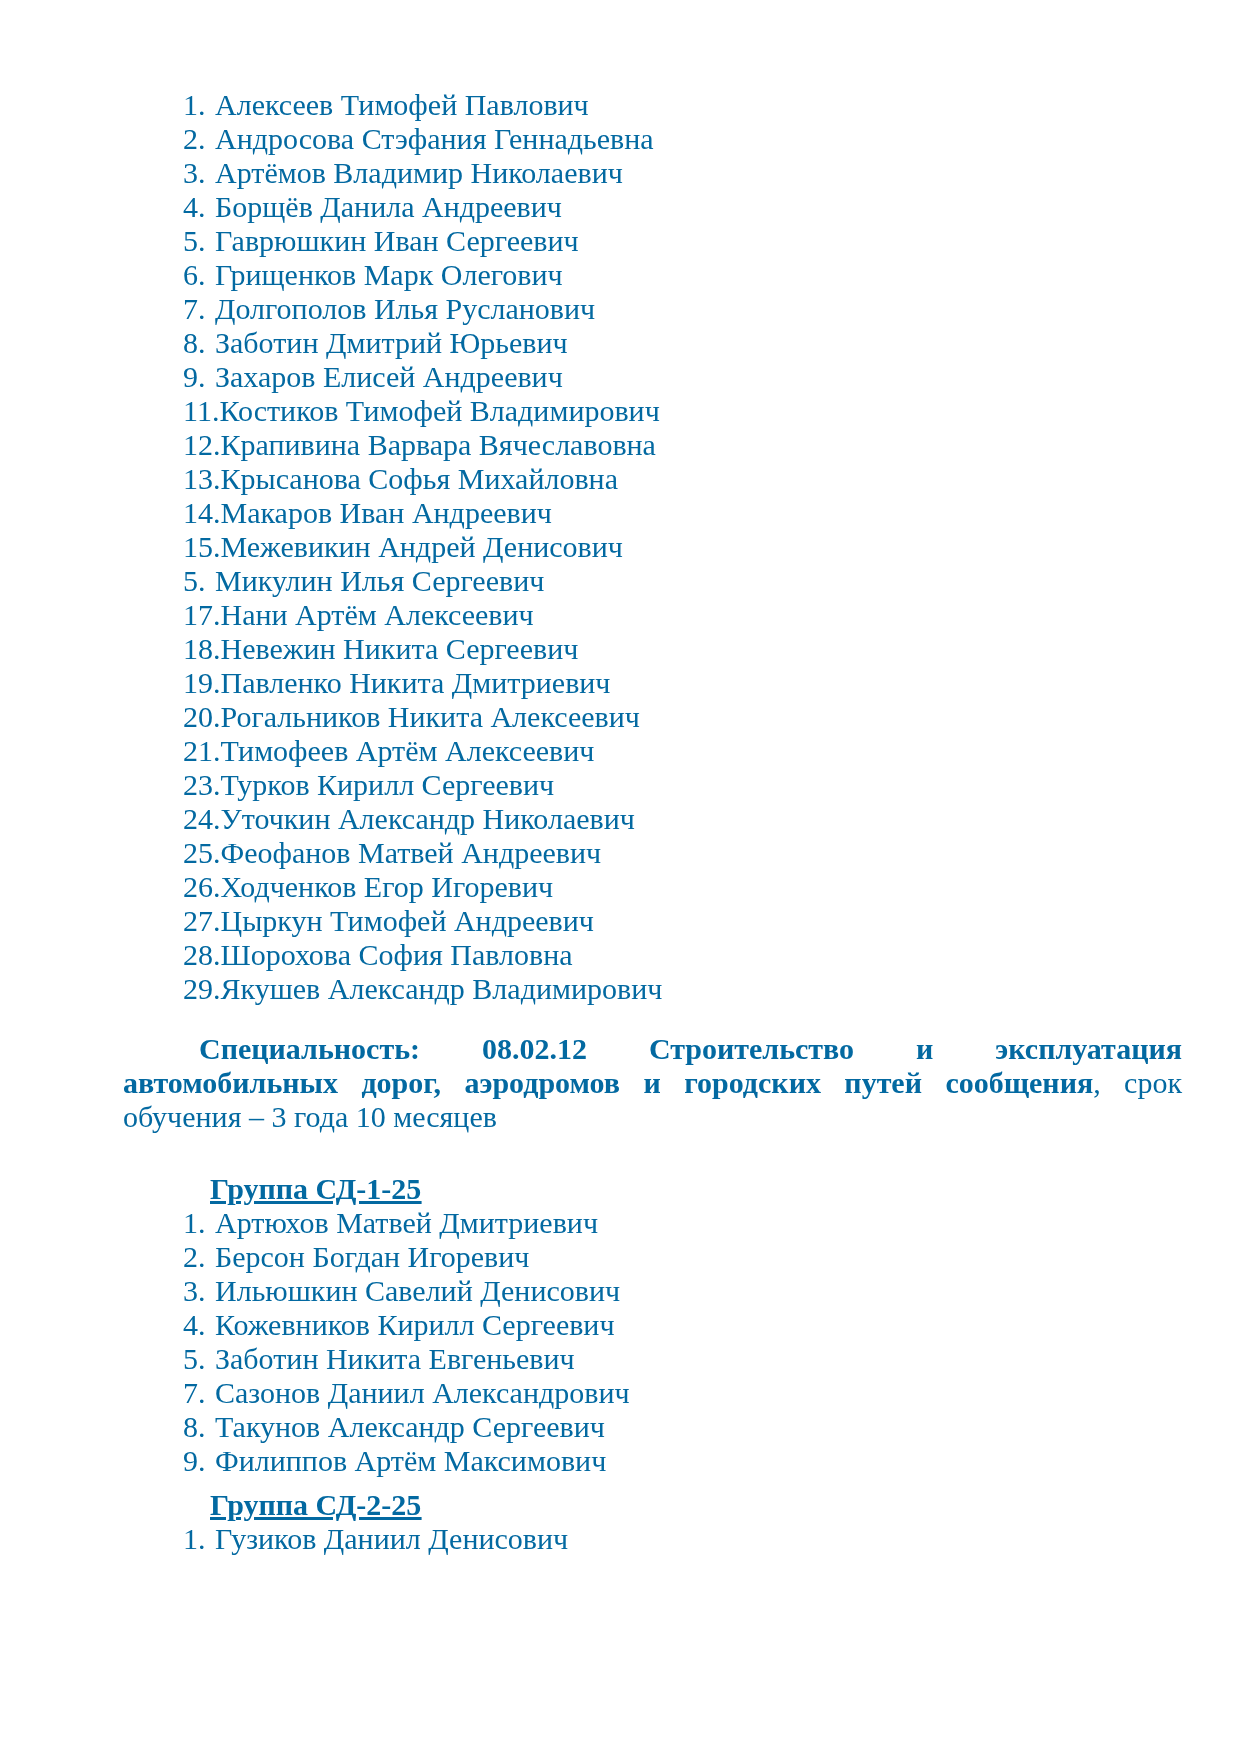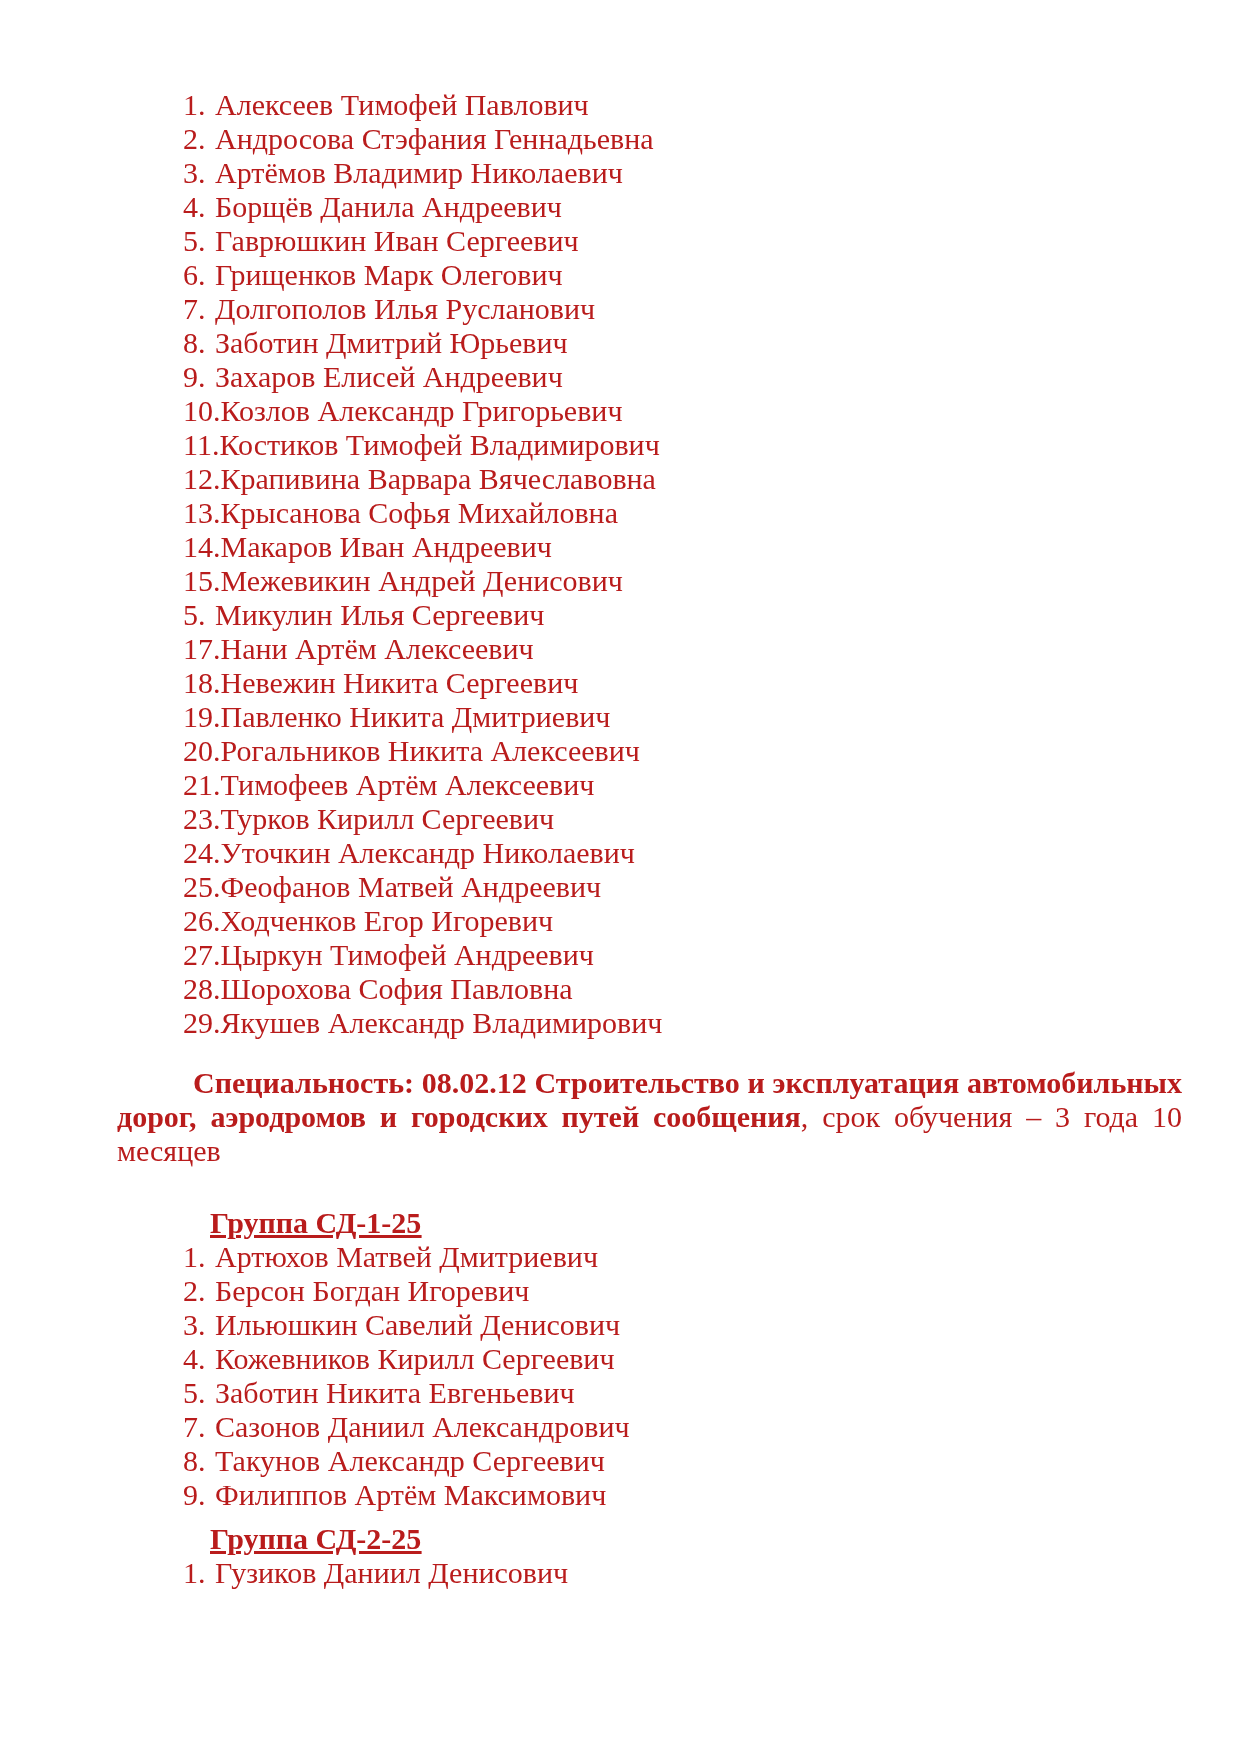--- a/index.html
+++ b/index.html
@@ -7,42 +7,42 @@
     padding: 0;
     background: #ffffff;
   }
   .page {
     position: relative;
     width: 1241px;
     height: 1754px;
     background: #ffffff;
     overflow: hidden;
     font-family: "Liberation Serif", "DejaVu Serif", serif;
-    color: #b91c1c;
+    color: #0369a1;
   }
   .content {
     box-sizing: border-box;
     width: 100%;
     height: 100%;
     padding: 88px 59px 0 117px;
     font-size: 30px;
     line-height: 34px;
   }
   .list {
     margin-left: 66px;
   }
   .row {
     white-space: nowrap;
   }
   .num {
     display: inline-block;
     min-width: 32px;
   }
   .para {
-    margin: 26px 0 0 0;
+    margin: 26px 0 0 6px;
     text-align: justify;
     text-indent: 76px;
   }
   .para b {
     font-weight: bold;
   }
   .group-title {
     margin: 38px 0 0 93px;
     font-weight: bold;
     text-decoration: underline;
@@ -63,21 +63,20 @@
     <div class="list">
         <div class="row"><span class="num">1.</span><span class="name">Алексеев Тимофей Павлович</span></div>
         <div class="row"><span class="num">2.</span><span class="name">Андросова Стэфания Геннадьевна</span></div>
         <div class="row"><span class="num">3.</span><span class="name">Артёмов Владимир Николаевич</span></div>
         <div class="row"><span class="num">4.</span><span class="name">Борщёв Данила Андреевич</span></div>
         <div class="row"><span class="num">5.</span><span class="name">Гаврюшкин Иван Сергеевич</span></div>
         <div class="row"><span class="num">6.</span><span class="name">Грищенков Марк Олегович</span></div>
         <div class="row"><span class="num">7.</span><span class="name">Долгополов Илья Русланович</span></div>
         <div class="row"><span class="num">8.</span><span class="name">Заботин Дмитрий Юрьевич</span></div>
         <div class="row"><span class="num">9.</span><span class="name">Захаров Елисей Андреевич</span></div>
-        <div class="row"><span class="num">10.</span><span class="name">Козлов Александр Григорьевич</span></div>
         <div class="row"><span class="num">11.</span><span class="name">Костиков Тимофей Владимирович</span></div>
         <div class="row"><span class="num">12.</span><span class="name">Крапивина Варвара Вячеславовна</span></div>
         <div class="row"><span class="num">13.</span><span class="name">Крысанова Софья Михайловна</span></div>
         <div class="row"><span class="num">14.</span><span class="name">Макаров Иван Андреевич</span></div>
         <div class="row"><span class="num">15.</span><span class="name">Межевикин Андрей Денисович</span></div>
         <div class="row"><span class="num">5.</span><span class="name">Микулин Илья Сергеевич</span></div>
         <div class="row"><span class="num">17.</span><span class="name">Нани Артём Алексеевич</span></div>
         <div class="row"><span class="num">18.</span><span class="name">Невежин Никита Сергеевич</span></div>
         <div class="row"><span class="num">19.</span><span class="name">Павленко Никита Дмитриевич</span></div>
         <div class="row"><span class="num">20.</span><span class="name">Рогальников Никита Алексеевич</span></div>

